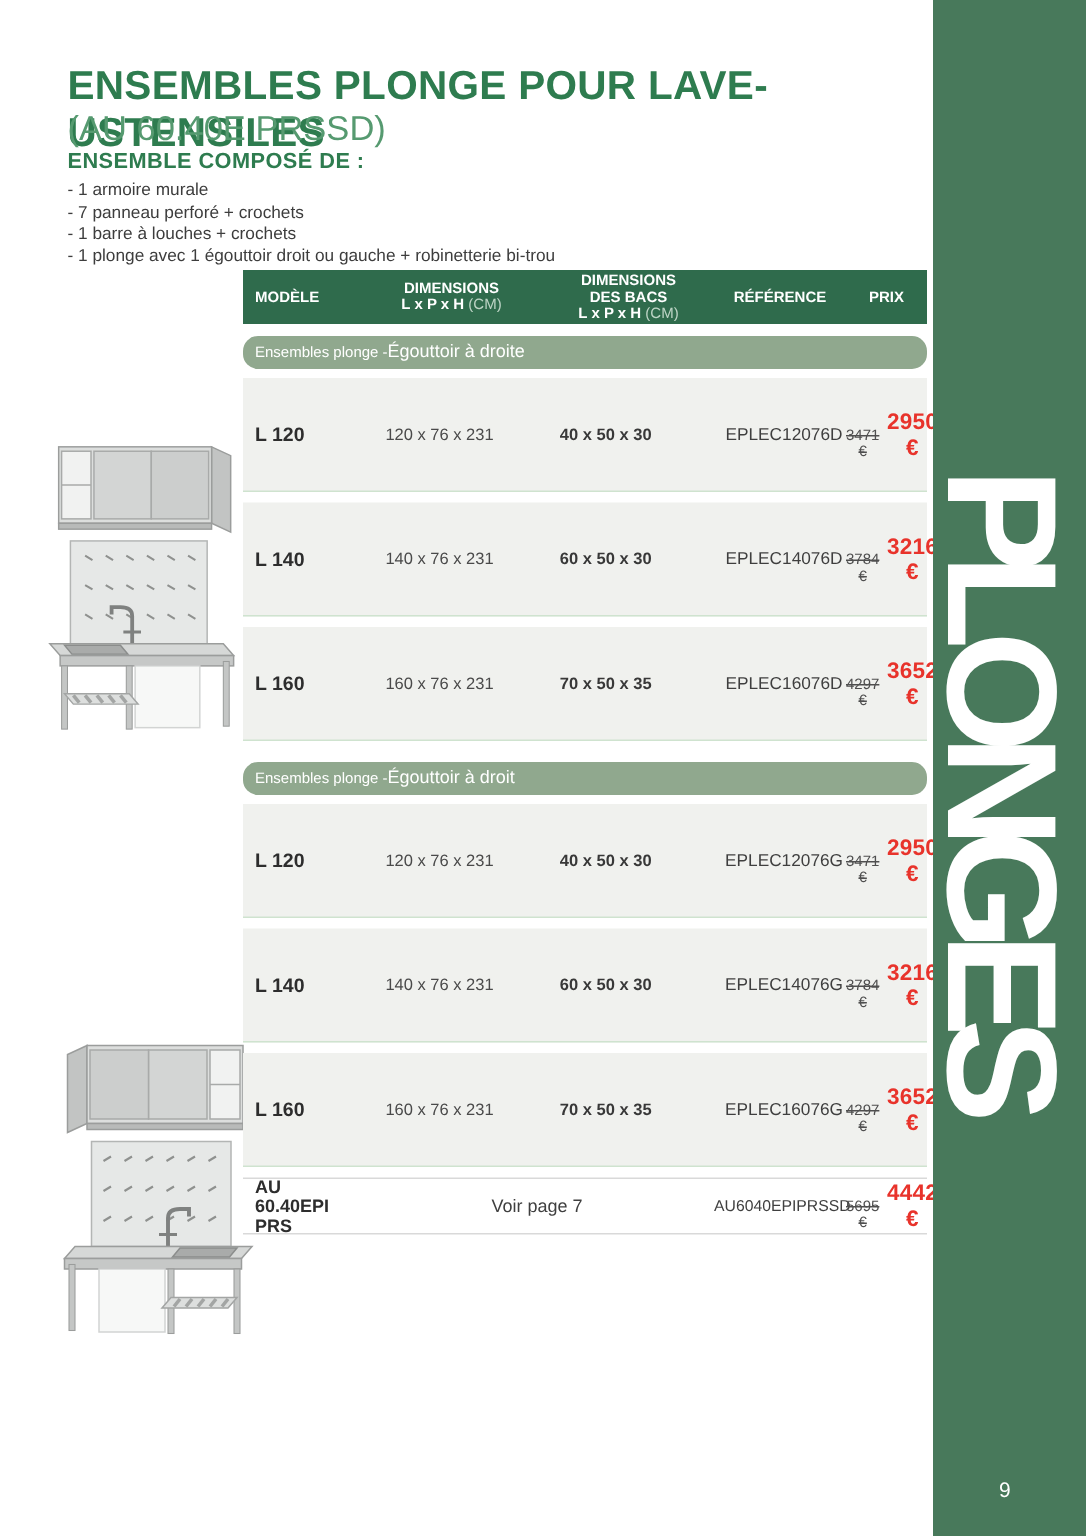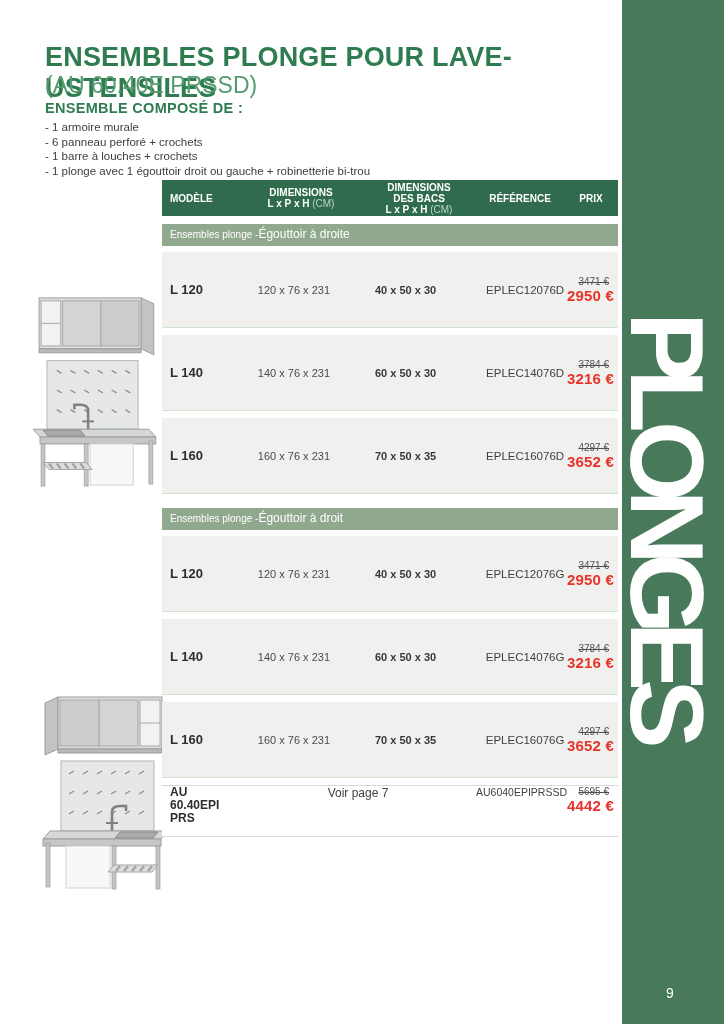--- a/index.html
+++ b/index.html
@@ -44,44 +44,44 @@
   .c1 { width:78px; text-align:left; padding-left:8px; }
   .c2 { width:122px; text-align:center; }
   .c3 { width:114px; text-align:center; }
   .c4 { width:88px;  text-align:center; }
   .c5 { width:54px;  text-align:center; }
   .thead .unit { color:#bdd4c5; font-weight:400;margin-top:20px; }
   .thead .hline { line-height:11px; }
 
   .section-band {
     margin-top:8px; height:22px; background:#90a88e; color:#ffffff;
-    display:flex; align-items:baseline; padding:3px 0 0 8px;
+    display:flex; align-items:baseline; padding:3px 0 0 8px;border-radius:10px;
   }
   .section-band.gap-big { margin-top:14px; }
   .section-band .prefix { font-size:10px; }
   .section-band .name   { font-size:12px; font-weight:500; }
   .rows { margin-top:6px; }
   .row {
     display:flex; align-items:center; height:76px;
     background:#f0f1ee; border-bottom:1px solid #cfe3cf; margin-bottom:7px;
     font-size:11px; color:#4a4a4a;
   }
   .cell-model { font-size:13px; font-weight:800; color:#2d2d2d; }
   .cell-bacs  { font-weight:700; color:#383838; }
   .cell-ref   { font-size:11.5px; color:#3f3f3f;margin-left:24px; }
-  .price-cell { display:flex; flex-direction:column; align-items:flex-end; padding-right:4px; }
+  .price-cell { display:flex; flex-direction:row; align-items:flex-end; padding-right:4px; }
   .old-price  {
     font-size:10px; color:#4f4f4f; text-decoration:line-through; margin-right:5px;
   }
   .new-price  { font-size:15px; font-weight:800; color:#e8332b; letter-spacing:.2px; }
 
   .footer-row {
-    margin-top:6px; height:52px; background:#ffffff;
+    margin-top:6px; height:38px; background:#ffffff;
     border-top:1px solid #d9d9d9; border-bottom:1px solid #d9d9d9;
-    display:flex; 
+    display:flex; align-items:center;
   }
   .fr-model { width:78px; padding-left:8px; font-size:12px; font-weight:800;
               color:#2d2d2d; line-height:13px; }
   .fr-note  { width:236px; text-align:center; font-size:12px; color:#3f3f3f; }
   .fr-ref   { width:88px; text-align:center; font-size:10.5px; color:#3f3f3f;
               white-space:nowrap; }
 
   
   .side-band {
     position:absolute; left:622px; top:0; width:102px; height:1024px;
@@ -107,21 +107,21 @@
 </head>
 <body>
 
 <div class="page">
 
   <h1 class="title">ENSEMBLES PLONGE POUR LAVE-USTENSILES</h1>
   <div class="subtitle">(AU 60.40E PRSSD)</div>
   <div class="comp-heading">ENSEMBLE COMPOSÉ DE :</div>
   <ul class="comp-list">
     <li>- 1 armoire murale</li>
-    <li>- 6 panneau perforé + crochets</li>
+    <li>- 7 panneau perforé + crochets</li>
     <li>- 1 barre à louches + crochets</li>
     <li>- 1 plonge avec 1 égouttoir droit ou gauche + robinetterie bi-trou</li>
   </ul>
 
   <div class="product-img first">
     <svg width="138" height="198" viewBox="0 0 140 202">
 
       <polygon points="118,6 131,12 131,64 118,58" fill="#c2c4c3" stroke="#9b9d9c" stroke-width="1"></polygon>
       <rect x="14" y="6" width="104" height="52" fill="#dcdedd" stroke="#9b9d9c"></rect>
       <rect x="16" y="9" width="20" height="46" fill="#f1f2f1" stroke="#a8aaa9"></rect>

